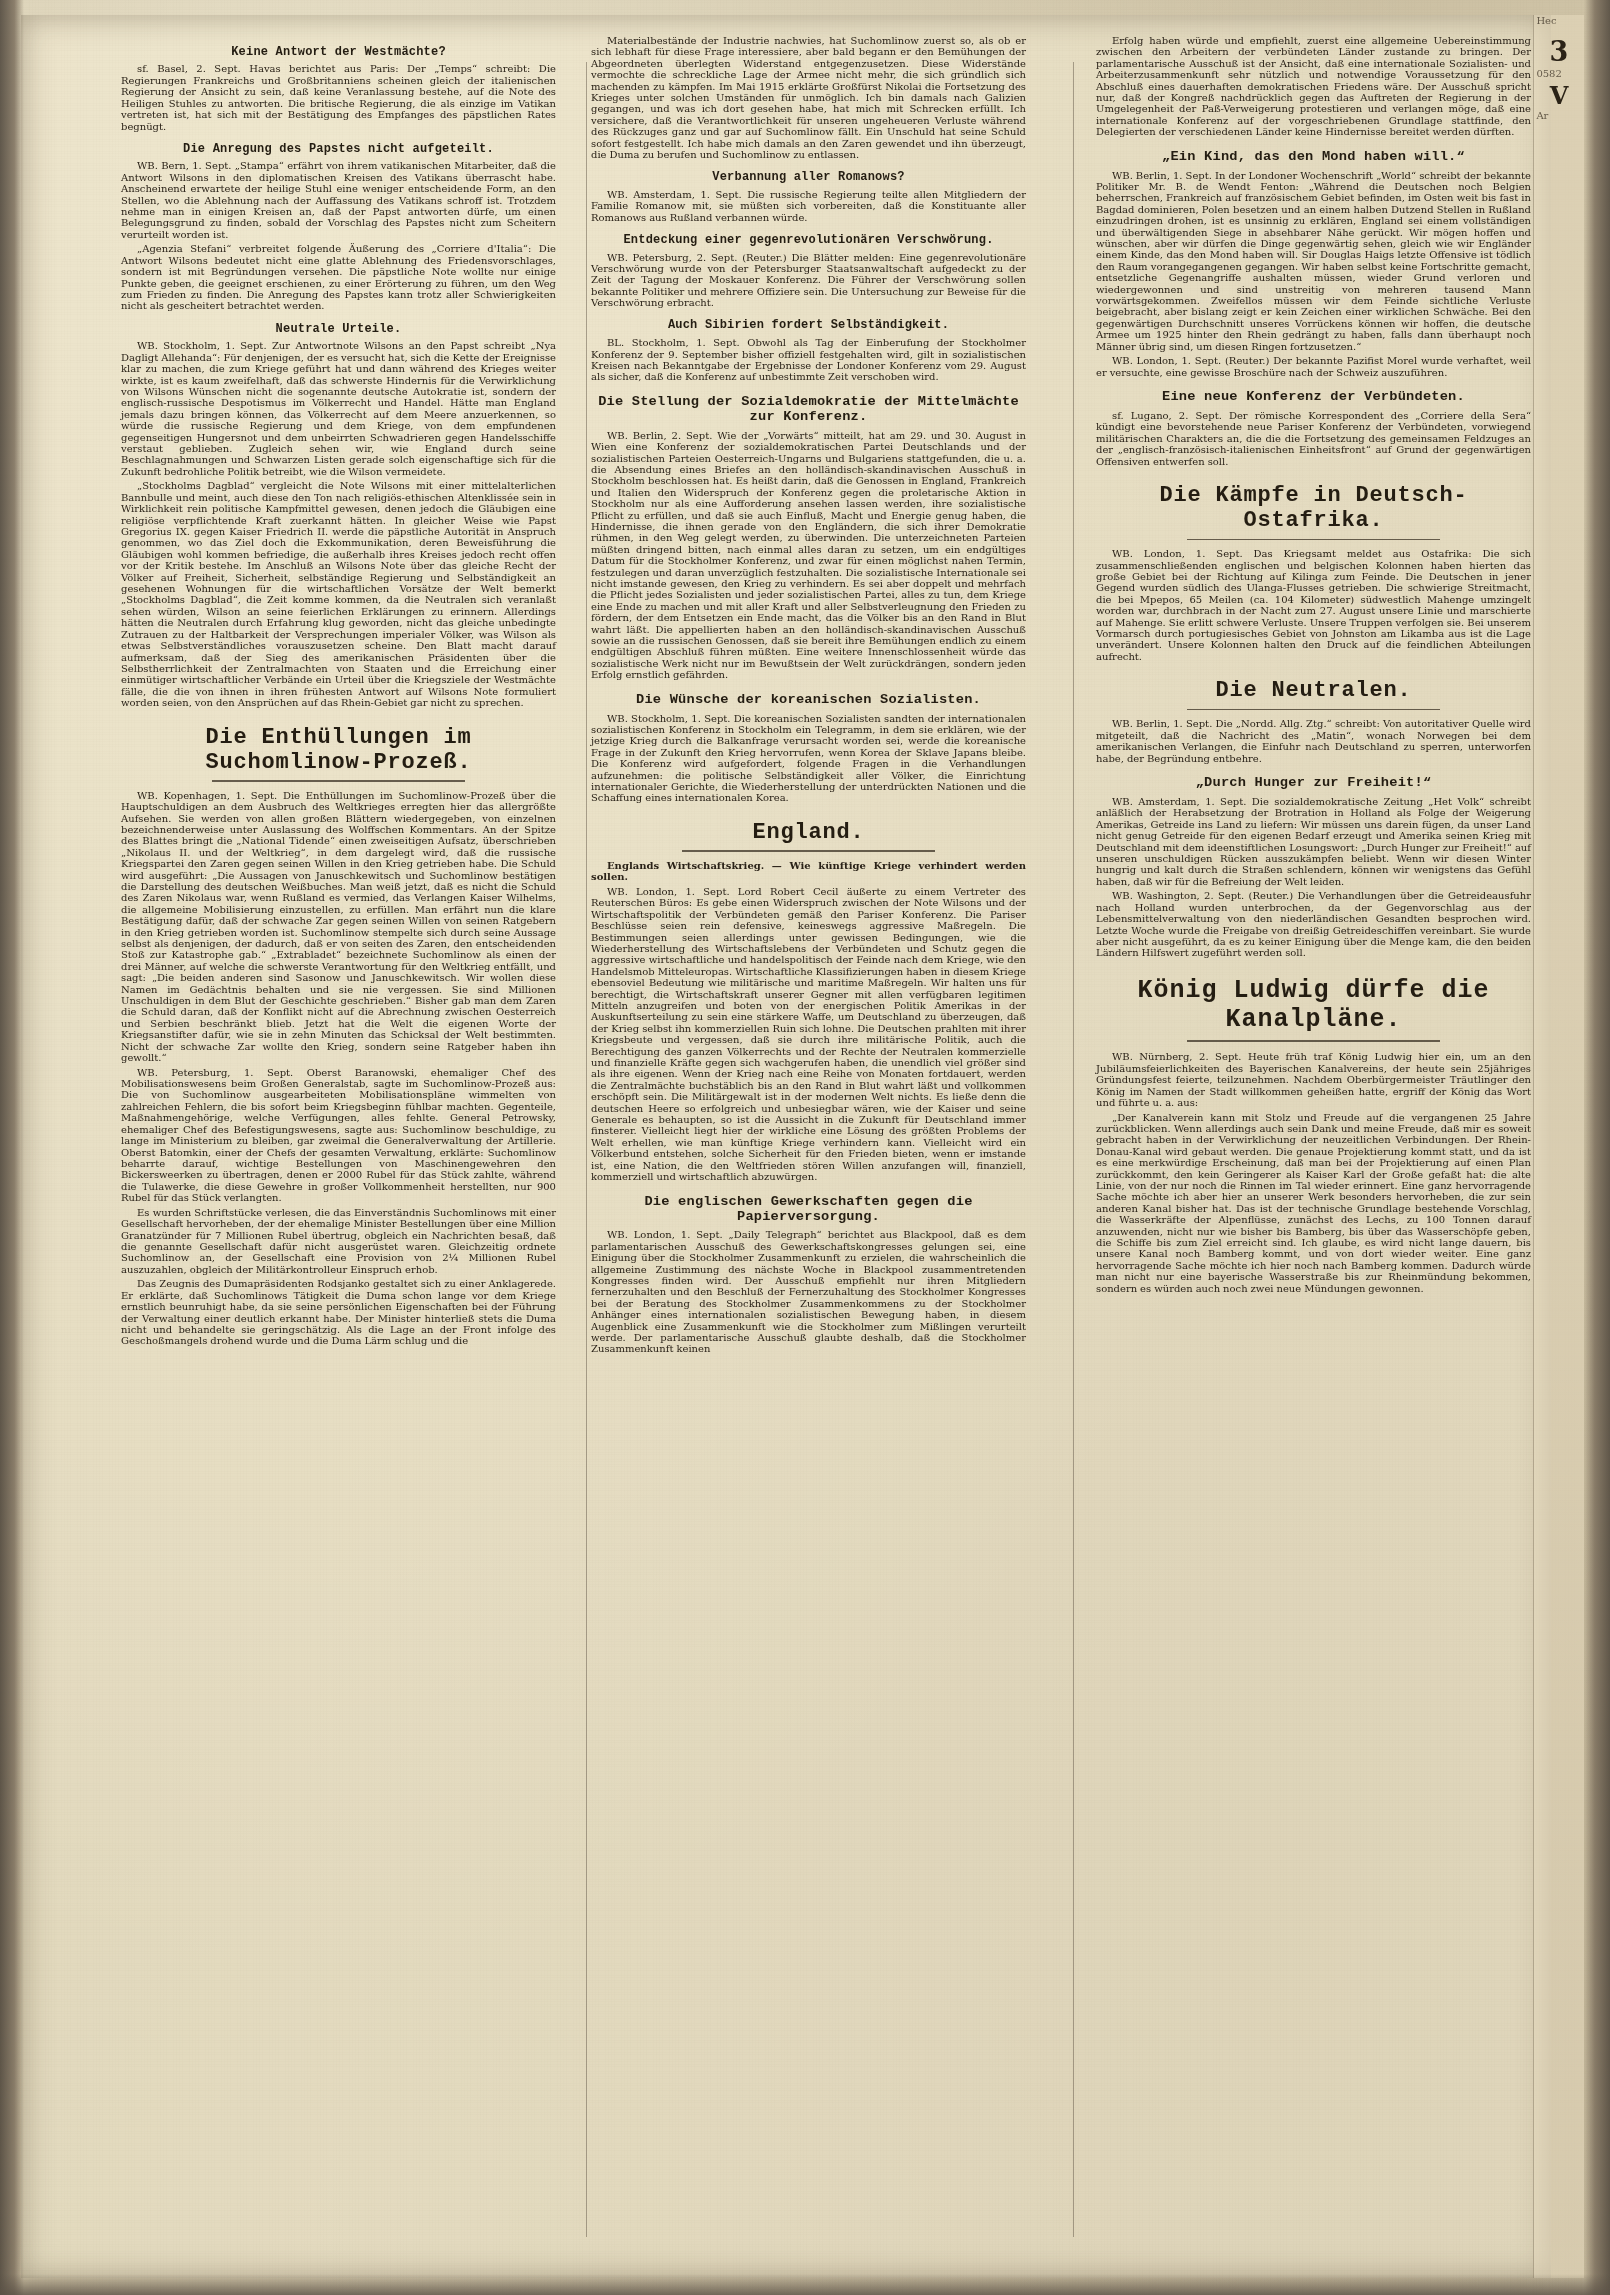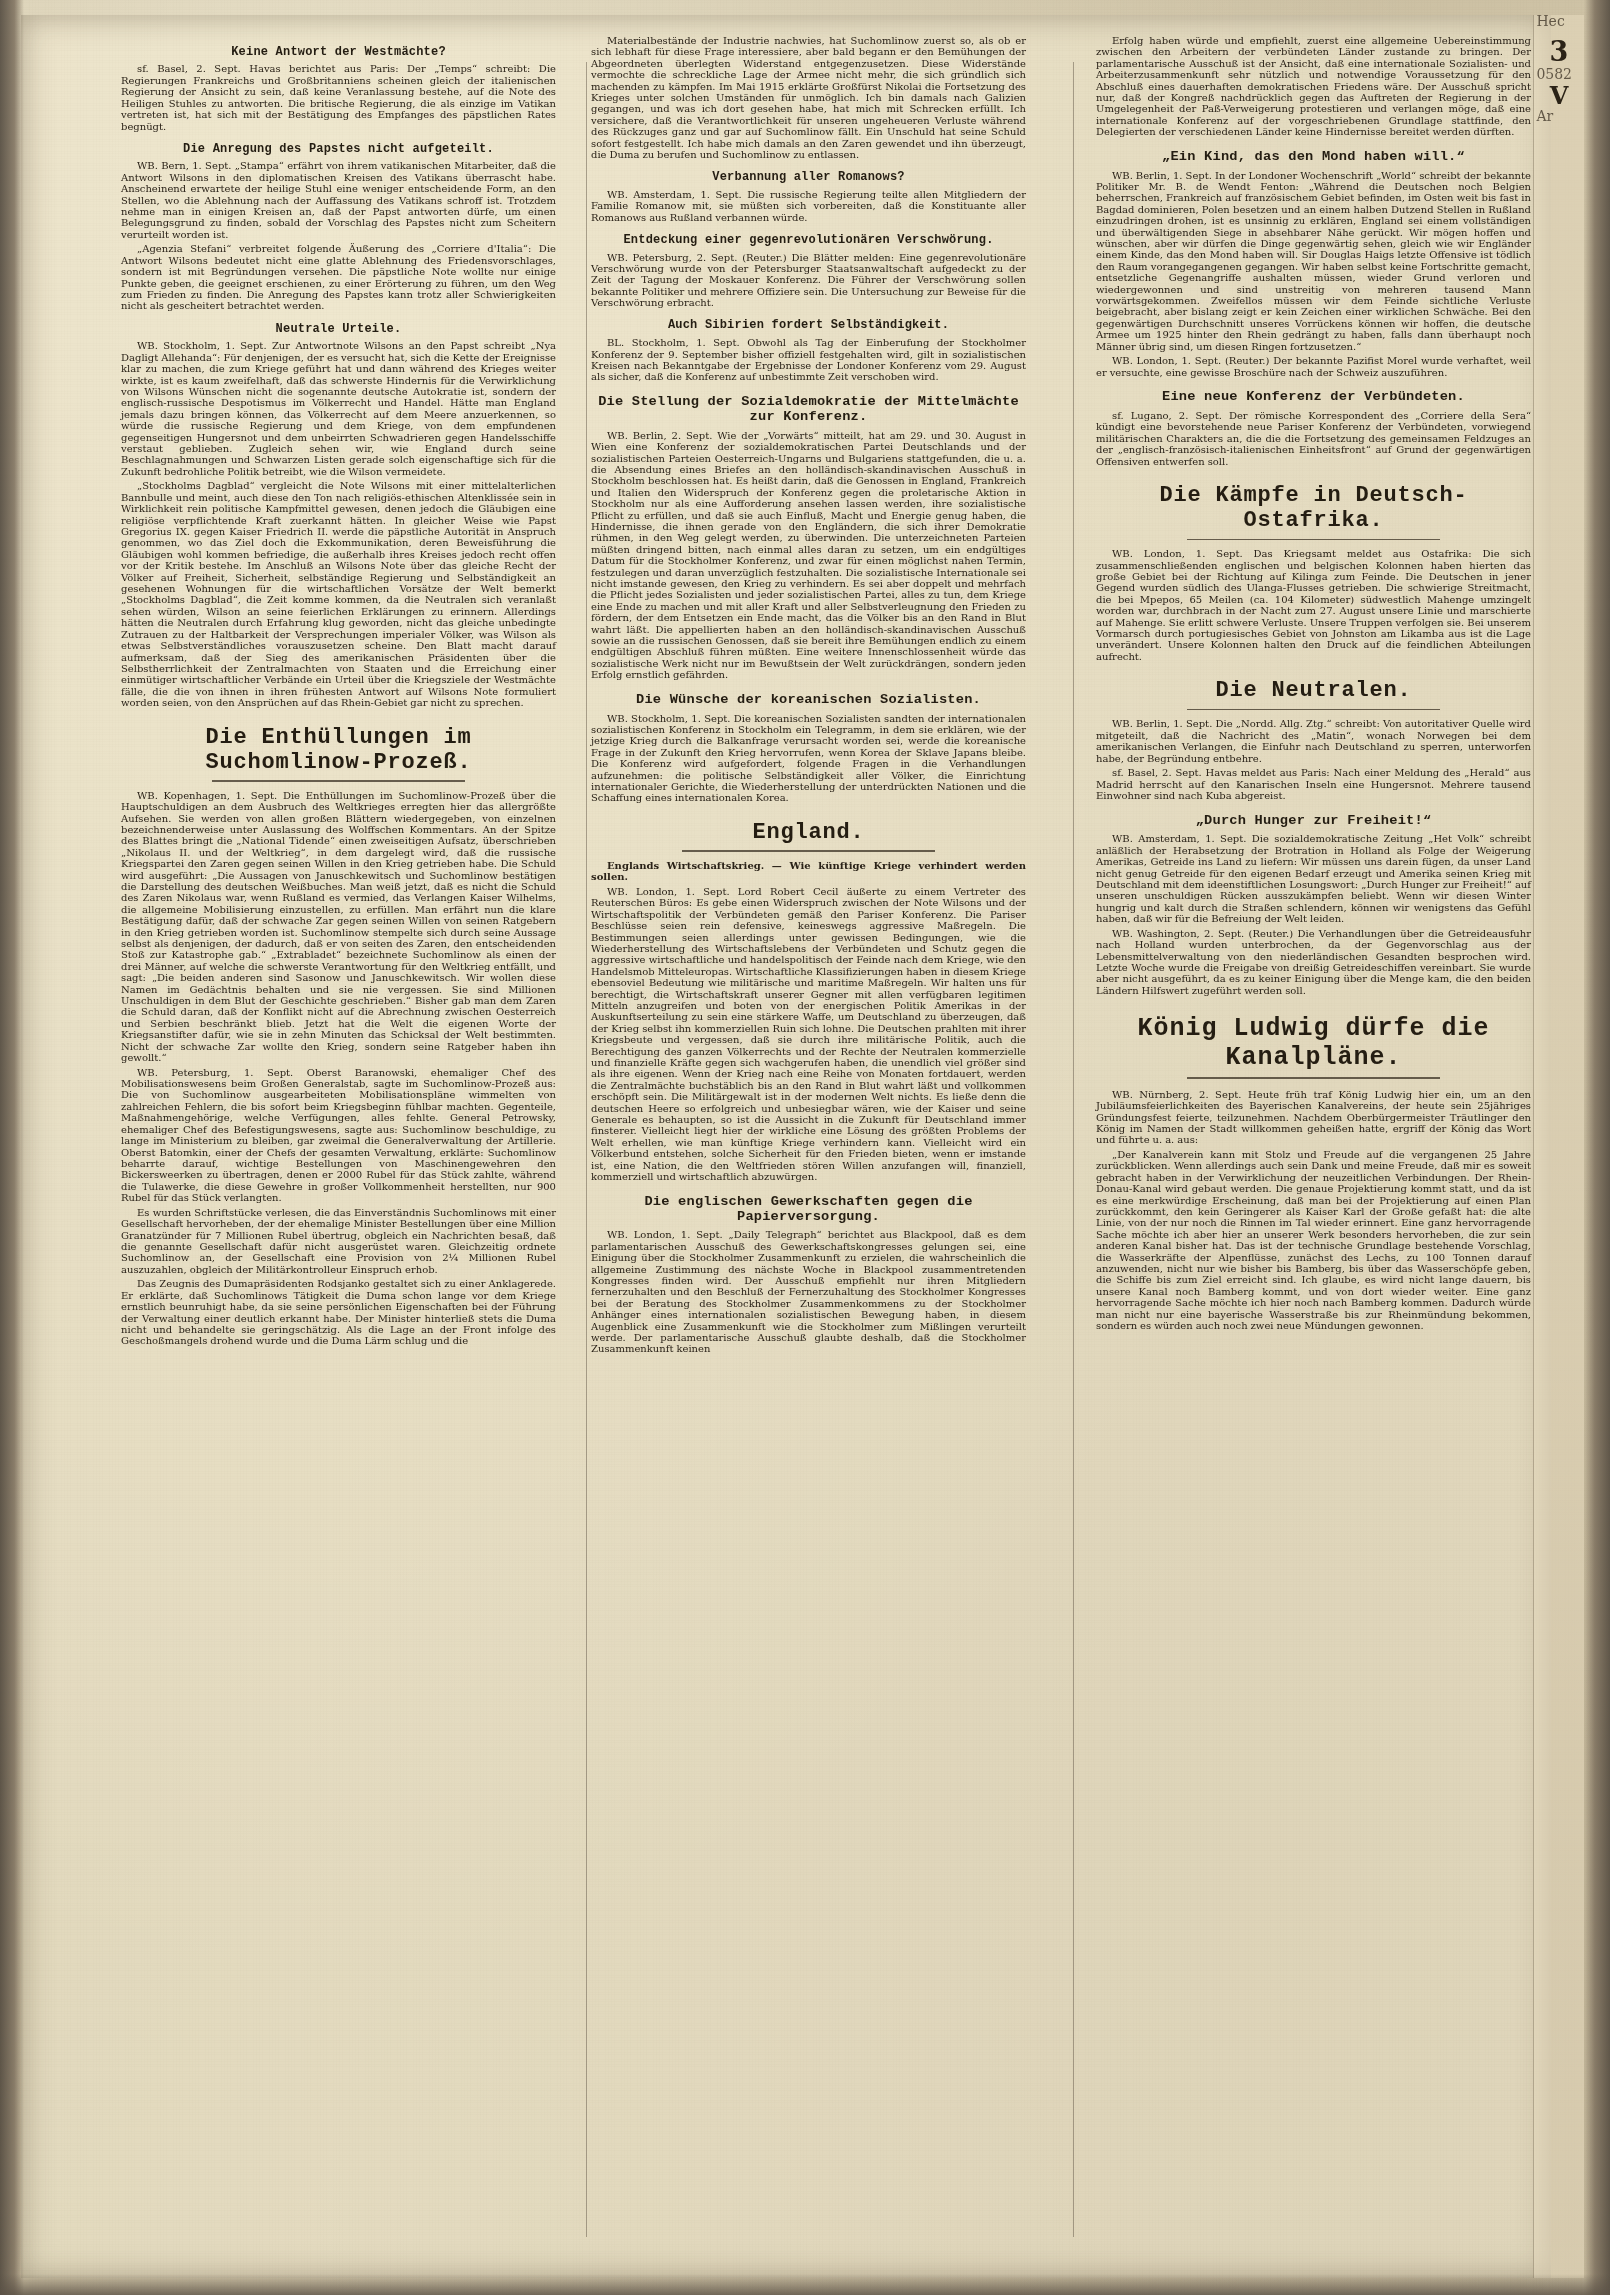--- a/index.html
+++ b/index.html
@@ -61,21 +61,21 @@
     text-indent:16px;
     word-spacing:-0.2px;
     hyphens:auto;
   }
   .dl{font-weight:bold;}
   .col-inner{position:absolute;left:0;top:0;width:435px;}
 
   
   .strip{position:absolute;right:27px;top:14.5px;width:50px;height:2263px;
     background:rgba(233,222,193,.5);border-left:0.8px solid rgba(90,78,58,.35);overflow:hidden;}
-  .strip .frag{font-size:14px;color:#3a3023;line-height:10.5px;padding:1.6px 2.4px;opacity:.75;
+  .strip .frag{font-size:10px;color:#3a3023;line-height:10.5px;padding:1.6px 2.4px;opacity:.75;
     font-family:"DejaVu Serif", serif;}
   .strip .bignum{font-size:27px;font-weight:bold;color:#2b2317;text-align:center;margin-top:8px;}
   .strip .blk{font-size:24px;font-weight:bold;color:#2b2317;text-align:center;}
 </style>
 </head>
 <body>
 
 <div class="page">
   <div class="sheet"></div>
   <div class="grain"></div>
@@ -126,21 +126,20 @@
           <p>Erfolg haben würde und empfiehlt, zuerst eine allgemeine Uebereinstimmung zwischen den Arbeitern der verbündeten Länder zustande zu bringen. Der parlamentarische Ausschuß ist der Ansicht, daß eine internationale Sozialisten- und Arbeiterzusammenkunft sehr nützlich und notwendige Voraussetzung für den Abschluß eines dauerhaften demokratischen Friedens wäre. Der Ausschuß spricht nur, daß der Kongreß nachdrücklich gegen das Auftreten der Regierung in der Umgelegenheit der Paß-Verweigerung protestieren und verlangen möge, daß eine internationale Konferenz auf der vorgeschriebenen Grundlage stattfinde, den Delegierten der verschiedenen Länder keine Hindernisse bereitet werden dürften.</p>
           <div class="hd med">„Ein Kind, das den Mond haben will.“</div>
           <p>WB. Berlin, 1. Sept. In der Londoner Wochenschrift „World“ schreibt der bekannte Politiker Mr. B. de Wendt Fenton: „Während die Deutschen noch Belgien beherrschen, Frankreich auf französischem Gebiet befinden, im Osten weit bis fast in Bagdad dominieren, Polen besetzen und an einem halben Dutzend Stellen in Rußland einzudringen drohen, ist es unsinnig zu erklären, England sei einem vollständigen und überwältigenden Siege in absehbarer Nähe gerückt. Wir mögen hoffen und wünschen, aber wir dürfen die Dinge gegenwärtig sehen, gleich wie wir Engländer einem Kinde, das den Mond haben will. Sir Douglas Haigs letzte Offensive ist tödlich den Raum vorangegangenen gegangen. Wir haben selbst keine Fortschritte gemacht, entsetzliche Gegenangriffe aushalten müssen, wieder Grund verloren und wiedergewonnen und sind unstreitig von mehreren tausend Mann vorwärtsgekommen. Zweifellos müssen wir dem Feinde sichtliche Verluste beigebracht, aber bislang zeigt er kein Zeichen einer wirklichen Schwäche. Bei den gegenwärtigen Durchschnitt unseres Vorrückens können wir hoffen, die deutsche Armee um 1925 hinter den Rhein gedrängt zu haben, falls dann überhaupt noch Männer übrig sind, um diesen Ringen fortzusetzen.“</p>
           <p>WB. London, 1. Sept. (Reuter.) Der bekannte Pazifist Morel wurde verhaftet, weil er versuchte, eine gewisse Broschüre nach der Schweiz auszuführen.</p>
           <div class="hd med">Eine neue Konferenz der Verbündeten.</div>
           <p>sf. Lugano, 2. Sept. Der römische Korrespondent des „Corriere della Sera“ kündigt eine bevorstehende neue Pariser Konferenz der Verbündeten, vorwiegend militärischen Charakters an, die die die Fortsetzung des gemeinsamen Feldzuges an der „englisch-französisch-italienischen Einheitsfront“ auf Grund der gegenwärtigen Offensiven entwerfen soll.</p>
           <div class="hd big">Die Kämpfe in Deutsch-Ostafrika.</div>
           <p>WB. London, 1. Sept. Das Kriegsamt meldet aus Ostafrika: Die sich zusammenschließenden englischen und belgischen Kolonnen haben hierten das große Gebiet bei der Richtung auf Kilinga zum Feinde. Die Deutschen in jener Gegend wurden südlich des Ulanga-Flusses getrieben. Die schwierige Streitmacht, die bei Mpepos, 65 Meilen (ca. 104 Kilometer) südwestlich Mahenge umzingelt worden war, durchbrach in der Nacht zum 27. August unsere Linie und marschierte auf Mahenge. Sie erlitt schwere Verluste. Unsere Truppen verfolgen sie. Bei unserem Vormarsch durch portugiesisches Gebiet von Johnston am Likamba aus ist die Lage unverändert. Unsere Kolonnen halten den Druck auf die feindlichen Abteilungen aufrecht.</p>
           <div class="hd big">Die Neutralen.</div>
           <p>WB. Berlin, 1. Sept. Die „Nordd. Allg. Ztg.“ schreibt: Von autoritativer Quelle wird mitgeteilt, daß die Nachricht des „Matin“, wonach Norwegen bei dem amerikanischen Verlangen, die Einfuhr nach Deutschland zu sperren, unterworfen habe, der Begründung entbehre.</p>
-          <p>sf. Basel, 2. Sept. Havas meldet aus Paris: Nach einer Meldung des „Herald“ aus Madrid herrscht auf den Kanarischen Inseln eine Hungersnot. Mehrere tausend Einwohner sind nach Kuba abgereist.</p>
           <div class="hd med">„Durch Hunger zur Freiheit!“</div>
           <p>WB. Amsterdam, 1. Sept. Die sozialdemokratische Zeitung „Het Volk“ schreibt anläßlich der Herabsetzung der Brotration in Holland als Folge der Weigerung Amerikas, Getreide ins Land zu liefern: Wir müssen uns darein fügen, da unser Land nicht genug Getreide für den eigenen Bedarf erzeugt und Amerika seinen Krieg mit Deutschland mit dem ideenstiftlichen Losungswort: „Durch Hunger zur Freiheit!“ auf unseren unschuldigen Rücken ausszukämpfen beliebt. Wenn wir diesen Winter hungrig und kalt durch die Straßen schlendern, können wir wenigstens das Gefühl haben, daß wir für die Befreiung der Welt leiden.</p>
           <p>WB. Washington, 2. Sept. (Reuter.) Die Verhandlungen über die Getreideausfuhr nach Holland wurden unterbrochen, da der Gegenvorschlag aus der Lebensmittelverwaltung von den niederländischen Gesandten besprochen wird. Letzte Woche wurde die Freigabe von dreißig Getreideschiffen vereinbart. Sie wurde aber nicht ausgeführt, da es zu keiner Einigung über die Menge kam, die den beiden Ländern Hilfswert zugeführt werden soll.</p>
           <div class="hd huge">König Ludwig dürfe die Kanalpläne.</div>
           <p>WB. Nürnberg, 2. Sept. Heute früh traf König Ludwig hier ein, um an den Jubiläumsfeierlichkeiten des Bayerischen Kanalvereins, der heute sein 25jähriges Gründungsfest feierte, teilzunehmen. Nachdem Oberbürgermeister Träutlinger den König im Namen der Stadt willkommen geheißen hatte, ergriff der König das Wort und führte u. a. aus:</p>
           <p>„Der Kanalverein kann mit Stolz und Freude auf die vergangenen 25 Jahre zurückblicken. Wenn allerdings auch sein Dank und meine Freude, daß mir es soweit gebracht haben in der Verwirklichung der neuzeitlichen Verbindungen. Der Rhein-Donau-Kanal wird gebaut werden. Die genaue Projektierung kommt statt, und da ist es eine merkwürdige Erscheinung, daß man bei der Projektierung auf einen Plan zurückkommt, den kein Geringerer als Kaiser Karl der Große gefaßt hat: die alte Linie, von der nur noch die Rinnen im Tal wieder erinnert. Eine ganz hervorragende Sache möchte ich aber hier an unserer Werk besonders hervorheben, die zur sein anderen Kanal bisher hat. Das ist der technische Grundlage bestehende Vorschlag, die Wasserkräfte der Alpenflüsse, zunächst des Lechs, zu 100 Tonnen darauf anzuwenden, nicht nur wie bisher bis Bamberg, bis über das Wasserschöpfe geben, die Schiffe bis zum Ziel erreicht sind. Ich glaube, es wird nicht lange dauern, bis unsere Kanal noch Bamberg kommt, und von dort wieder weiter. Eine ganz hervorragende Sache möchte ich hier noch nach Bamberg kommen. Dadurch würde man nicht nur eine bayerische Wasserstraße bis zur Rheinmündung bekommen, sondern es würden auch noch zwei neue Mündungen gewonnen.</p>
         </div>
     </div>
   </div>
 

